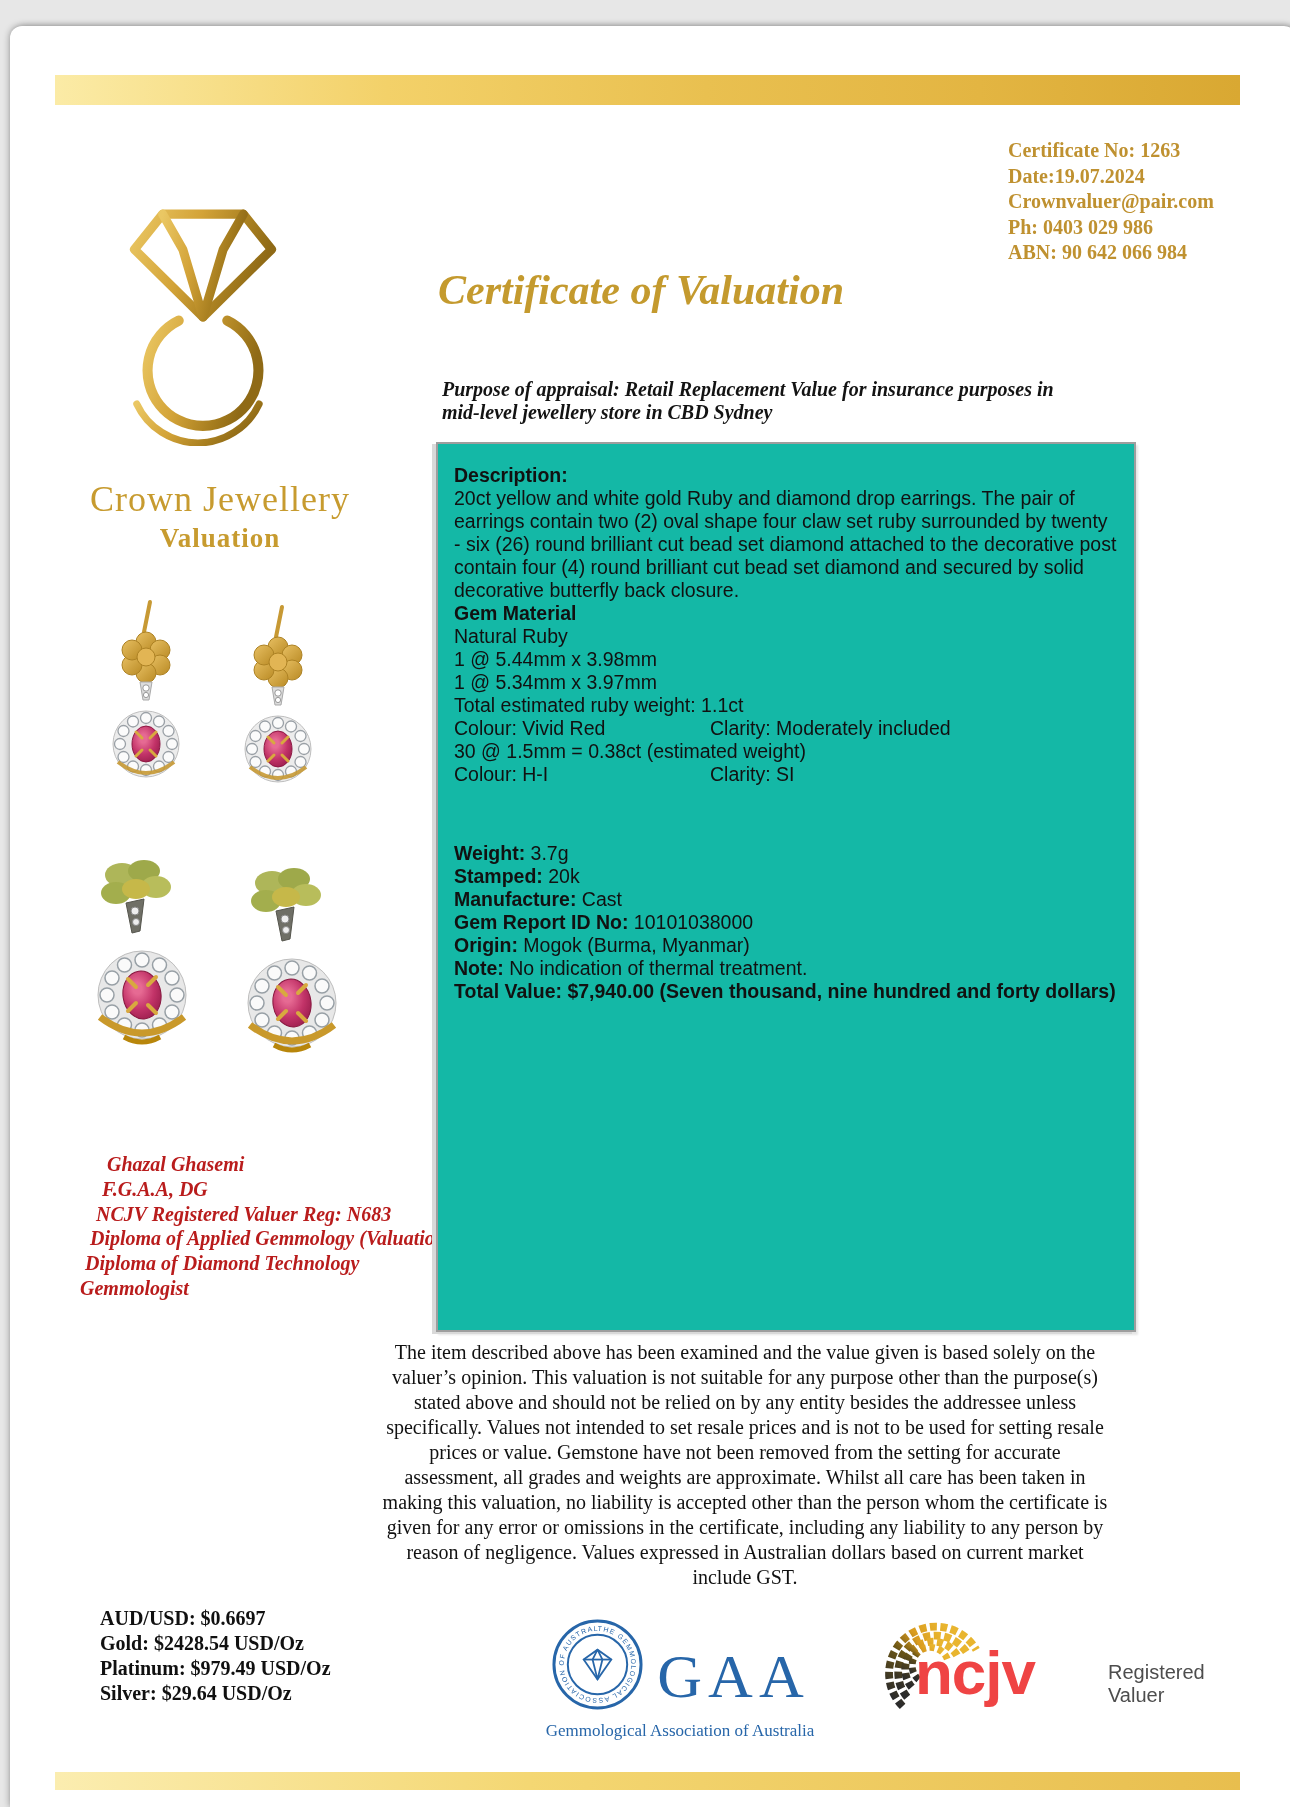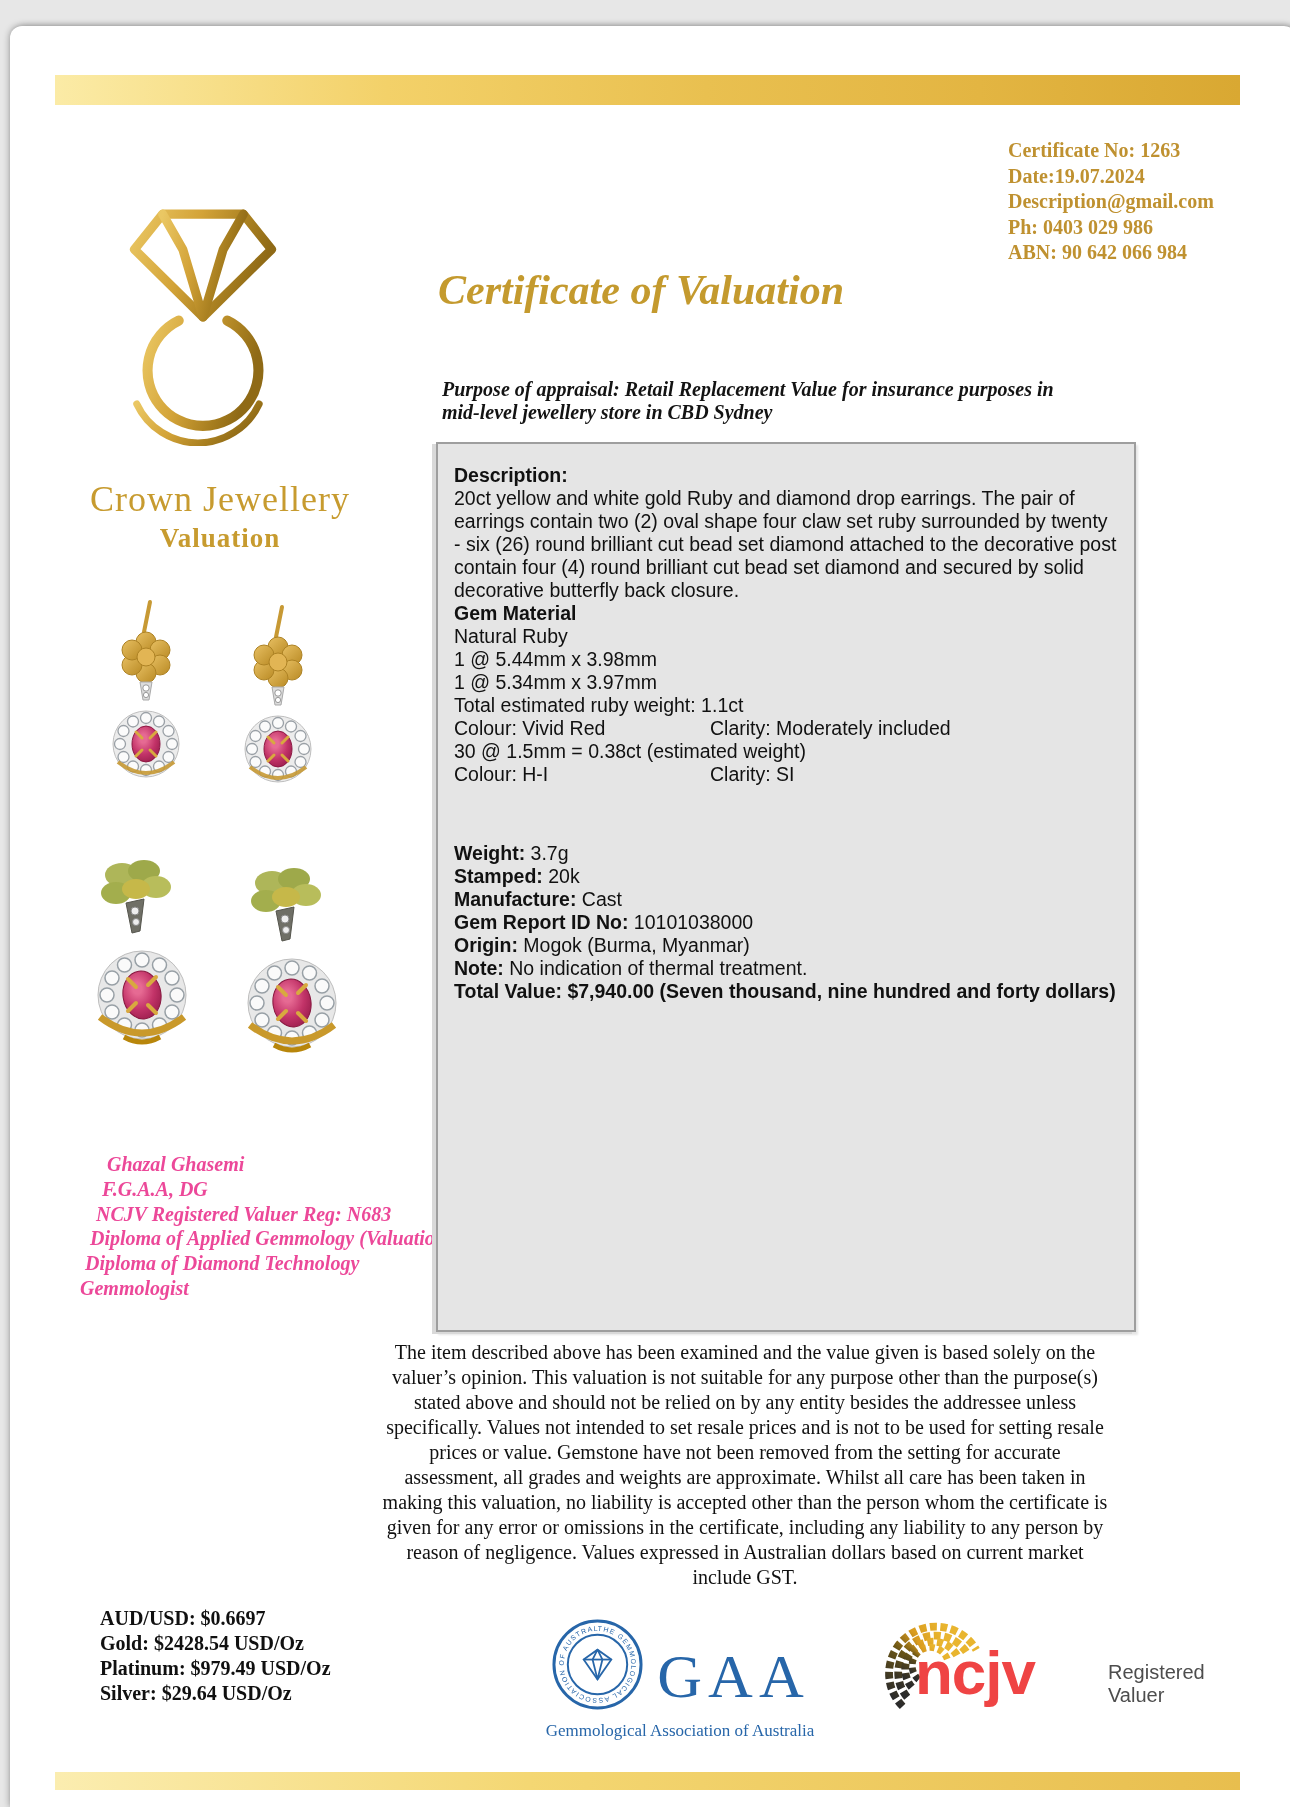--- a/index.html
+++ b/index.html
@@ -35,31 +35,31 @@
   .logo-wrap { position:absolute; left:90px; top:168px; width:206px; height:252px; }
   .brand { position:absolute; left:30px; top:452px; width:360px; text-align:center; color:#C79B2F; }
   .brand .l1 { font-size:36px; font-weight:normal; letter-spacing:1px; }
   .brand .l2 { font-size:27px; font-weight:bold; margin-top:3px; letter-spacing:1px; }
 
   .photo { position:absolute; }
   .photo1 { left:58px; top:572px; }
   .photo2 { left:46px; top:819px; }
 
   .valuer { position:absolute; left:70px; top:1126px; font-weight:bold; font-style:italic;
-            font-size:20px; line-height:24.8px; color:#ec4899; white-space:nowrap; }
+            font-size:20px; line-height:24.8px; color:#b91c1c; white-space:nowrap; }
   .valuer div:nth-child(1){ padding-left:27px; }
   .valuer div:nth-child(2){ padding-left:22px; }
   .valuer div:nth-child(3){ padding-left:16px; }
   .valuer div:nth-child(4){ padding-left:10px; }
   .valuer div:nth-child(5){ padding-left:5px; }
 
   
   .box {
     position:absolute; left:426px; top:416px; width:700px; height:890px; box-sizing:border-box;
-    border:2px solid #9e9e9e; background:#e5e5e5; padding:20px 16px 14px 16px;
+    border:2px solid #9e9e9e; background:#14b8a6; padding:20px 16px 14px 16px;
     font-family:"Liberation Sans", sans-serif; font-size:19.5px; line-height:23px; color:#111;
     box-shadow:-4px 2px 0 #d9d9d9, 2px 3px 2px rgba(0,0,0,.10);
   }
   .box p { margin:0; }
   .gap28 { margin-top:28px; }
   .two-col { position:relative; }
   .two-col .col2 { position:absolute; left:256px; top:0; }
   .field { margin-top:25px; }
   .field.first { margin-top:56px; }
   .total { margin-top:55px; font-weight:bold; }
@@ -86,21 +86,21 @@
 </head>
 <body>
 
 <div class="page">
 
   <div class="gold-bar"></div>
 
   <div class="meta">
     <div>Certificate No: 1263</div>
     <div>Date:19.07.2024</div>
-    <div>Description@gmail.com</div>
+    <div>Crownvaluer@pair.com</div>
     <div>Ph: 0403 029 986</div>
     <div>ABN: 90 642 066 984</div>
   </div>
 
   <div class="title">Certificate of Valuation</div>
 
   <div class="logo-wrap">
     <svg width="206" height="252" viewBox="0 0 200 250">
       <defs>
         <linearGradient id="goldLin" x1="0" y1="0" x2="1" y2="0.3">

